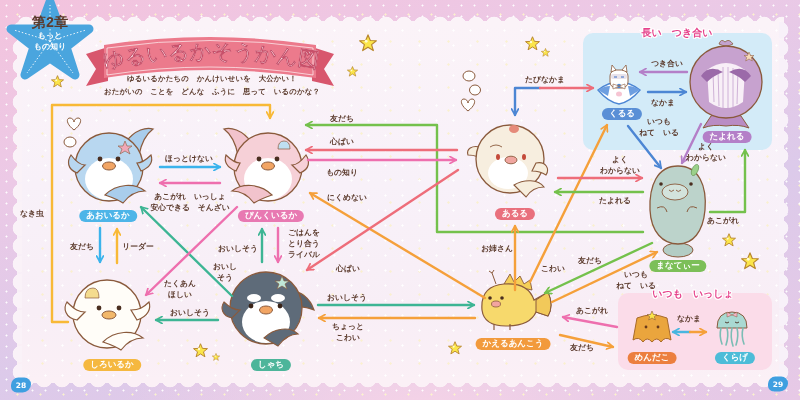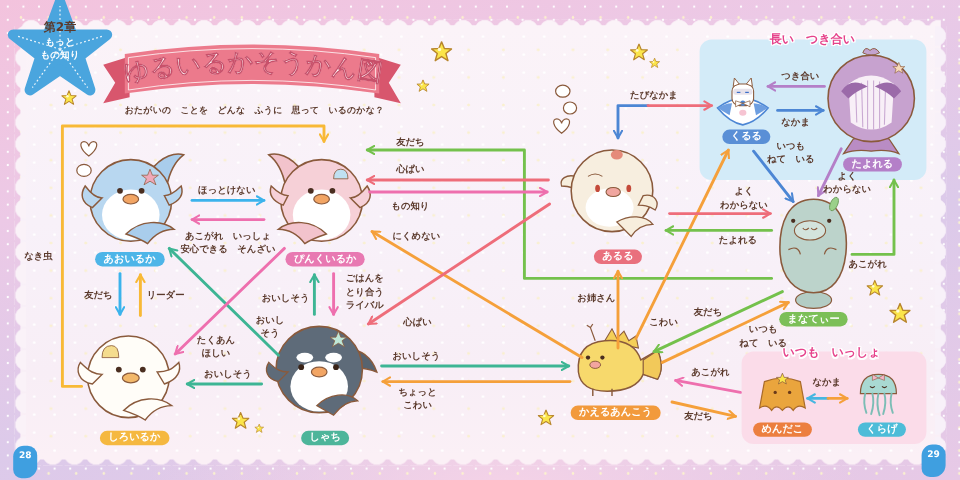--- a/index.html
+++ b/index.html
@@ -29,21 +29,21 @@
   .box.blue{left:583px;top:33px;width:189px;height:117px;background:#d3ebf8;}
   .box.pink{left:618px;top:293px;width:154px;height:77px;background:#fbdce9;}
   .grp-title{position:absolute;transform:translate(-50%,-50%);font-size:10px;font-weight:bold;color:#e6428b;white-space:nowrap;
     text-shadow:1px 0 #fff,-1px 0 #fff,0 1px #fff,0 -1px #fff,1px 1px #fff,-1px -1px #fff,1px -1px #fff,-1px 1px #fff;}
 
   .abs{position:absolute;}
   .rl{position:absolute;transform:translate(-50%,-50%);font-size:7.8px;font-weight:bold;color:#5b3a2c;white-space:pre-line;text-align:center;line-height:11px;}
   .pill{position:absolute;transform:translate(-50%,-50%);height:12px;line-height:12px;padding:0 7px;border-radius:7px;color:#fff;font-size:8.5px;font-weight:bold;white-space:nowrap;font-family:Liberation Mono, monospace;}
   .sub{position:absolute;transform:translate(-50%,-50%);font-size:7.4px;font-weight:bold;color:#5b3a2c;white-space:nowrap;letter-spacing:.2px;}
   .badge-txt{position:absolute;transform:translate(-50%,-50%);font-size:8px;font-weight:bold;white-space:nowrap;}
-  .pg{position:absolute;transform:translate(-50%,-50%);width:20px;height:27px;border-radius:9px 8px 10px 7px;background:#3f9fe0;color:#fff;font-size:7.5px;font-weight:bold;text-align:center;line-height:15px;}
+  .pg{position:absolute;transform:translate(-50%,-50%);width:20px;height:15px;border-radius:9px 8px 10px 7px;background:#3f9fe0;color:#fff;font-size:7.5px;font-weight:bold;text-align:center;line-height:15px;}
   svg{overflow:visible;}
 </style>
 </head>
 <body>
 
 <div id="page">
 
   <svg width="0" height="0" style="position:absolute">
     <defs>
       <symbol id="star" viewBox="0 0 20 20">
@@ -64,37 +64,38 @@
     <svg width="92" height="92" viewBox="0 0 92 92">
       <polygon points="46,6 56,33 85,33 62,51 71,79 46,62 21,79 30,51 7,33 36,33" fill="#4aa5de" stroke="#4aa5de" stroke-width="9" stroke-linejoin="round"></polygon>
       <g stroke="#ffffff" stroke-width="1" stroke-dasharray="1.5 2" fill="none" opacity=".9">
         <line x1="46" y1="45" x2="46" y2="9"></line>
           <line x1="46" y1="45" x2="82" y2="34"></line>
         <line x1="46" y1="45" x2="69" y2="77"></line>
           <line x1="46" y1="45" x2="23" y2="77"></line>
         <line x1="46" y1="45" x2="10" y2="34"></line>
       </g>
     </svg>
-    <span class="badge-txt" style="left:46px;top:27px;color:#5b3a2c;font-size:10px;">第2章</span>
+    <span class="badge-txt" style="left:46px;top:27px;color:#5b3a2c;font-size:14px;font-family:Liberation Mono, monospace;">第2章</span>
     <span class="badge-txt" style="left:46px;top:39px;color:#fff;">もっと</span>
     <span class="badge-txt" style="left:46px;top:50px;color:#fff;">もの知り</span>
   </div>
 
   <svg class="abs" style="left:0;top:0;" width="800" height="100">
     <defs>
         <path id="titlearc" d="M110,67 Q210,50 312,67"></path>
       </defs>
     <path d="M86,54 L108,47 L108,81 L86,86 L96,69 Z" fill="#d8566d"></path>
     <path d="M334,54 L312,47 L312,81 L334,86 L324,69 Z" fill="#d8566d"></path>
     <path d="M104,45 Q210,29 316,45 L316,78 Q210,62 104,78 Z" fill="#ec7a8c"></path>
     <path d="M107,48 Q210,33 313,48 L313,75 Q210,59 107,75 Z" fill="none" stroke="#fff" stroke-width=".8" opacity=".8"></path>
     <text font-size="21" font-weight="bold" fill="#ffffff" stroke="#c8506a" stroke-width=".4" font-family="DejaVu Sans, sans-serif">
       <textPath href="#titlearc" startOffset="50%" text-anchor="middle">ゆるいるかそうかん図</textPath>
     </text>
   </svg>
+  <span class="sub" style="left:212px;top:79px;">ゆるいるかたちの　かんけいせいを　大公かい！</span>
   <span class="sub" style="left:212px;top:92px;">おたがいの　ことを　どんな　ふうに　思って　いるのかな？</span>
 
   <div class="box blue"></div>
   <span class="grp-title" style="left:677px;top:33px;">長い　つき合い</span>
   <div class="box pink"></div>
   <span class="grp-title" style="left:693px;top:294px;">いつも　いっしょ</span>
 
   <svg class="abs" style="left:51px;top:75px" width="13" height="13">
       <use href="#star"></use>
     </svg>

